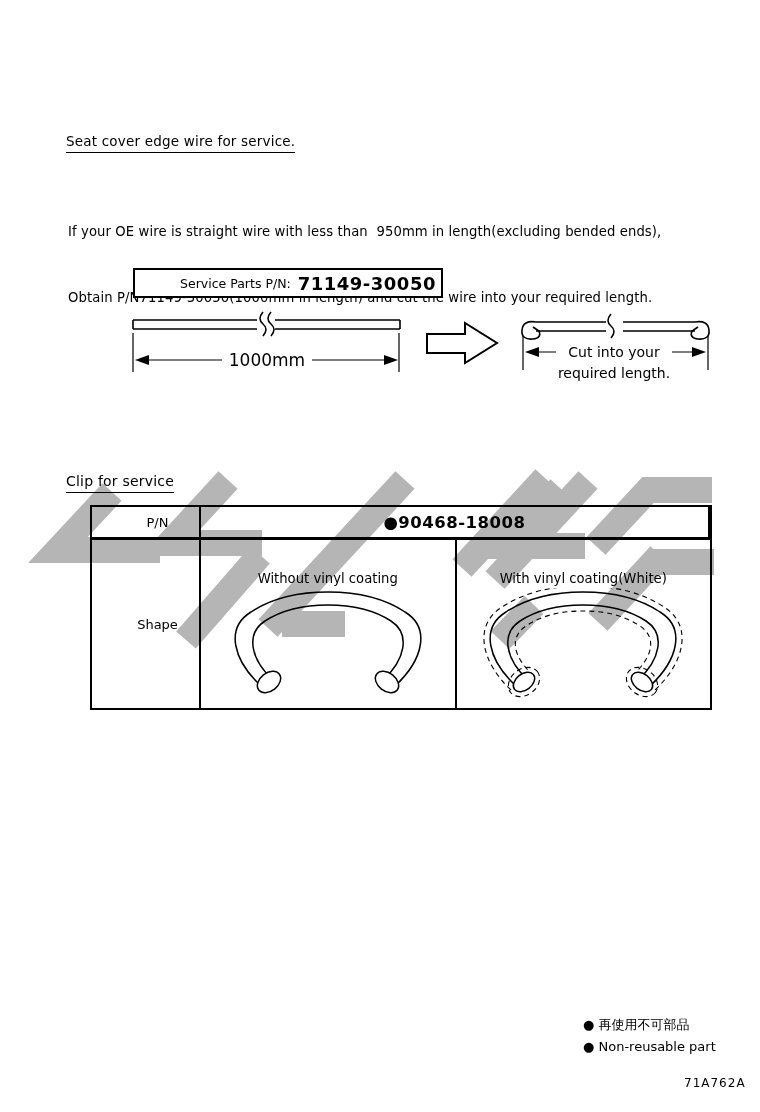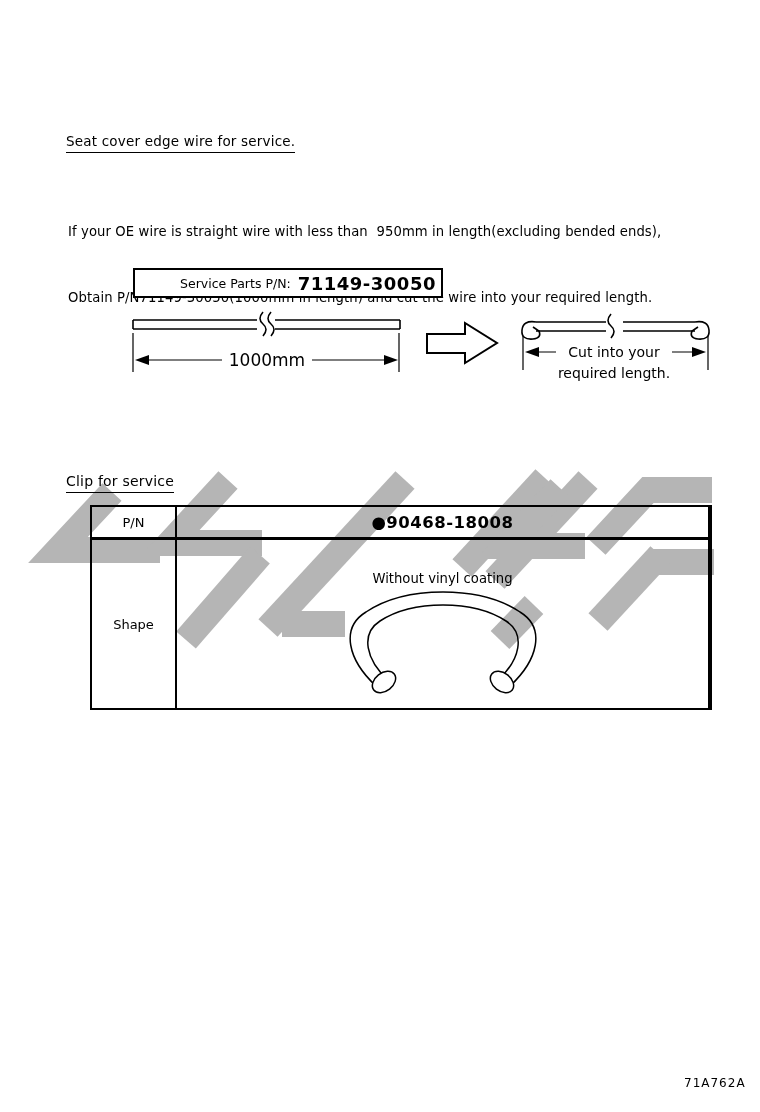--- a/index.html
+++ b/index.html
@@ -53,20 +53,21 @@
   .row-pn {
     display:flex; height:46px;
     border-bottom:3px solid #000;
   }
   .row-shape { display:flex; flex:1; }
   .cell-head {
     width:83px; flex:0 0 83px;
     border-right:2px solid #000;
     display:flex; align-items:center; justify-content:center;
     font-size:13px;
+    padding-left:24px;
   }
   .cell-pn {
     flex:1;
     display:flex; align-items:center; justify-content:center;
     font-size:16.5px; font-weight:bold; letter-spacing:0.5px;
   }
   .cell-pn.mid, .cell-shape.mid { border-right:2px solid #000; }
   .cell-shape {
     flex:1;
     display:flex; flex-direction:column; align-items:center;
@@ -174,19 +175,40 @@
         <svg width="250" height="120" viewBox="0 0 250 120">
           <g stroke="#000" stroke-width="1.5" fill="none">
             <path d="M 58,98 C 30,72 22,40 48,24 C 72,8 100,4 125,4 C 150,4 178,8 202,24 C 228,40 220,72 192,98"></path>
             <path d="M 70,92 C 48,72 42,46 62,33 C 82,20 104,17 125,17 C 146,17 168,20 188,33 C 208,46 202,72 180,92"></path>
             <ellipse cx="66" cy="94" rx="13" ry="9" transform="rotate(-38 66 94)" fill="#fff"></ellipse>
             <ellipse cx="184" cy="94" rx="13" ry="9" transform="rotate(38 184 94)" fill="#fff"></ellipse>
           </g>
         </svg>
       </div>
 
+      <div class="cell-shape">
+        <div class="shape-label">With vinyl coating(White)</div>
+        <svg width="250" height="120" viewBox="0 0 250 120">
+          <g stroke="#000" stroke-width="1.5" fill="none">
+            <path d="M 58,98 C 30,72 22,40 48,24 C 72,8 100,4 125,4 C 150,4 178,8 202,24 C 228,40 220,72 192,98"></path>
+            <path d="M 70,92 C 48,72 42,46 62,33 C 82,20 104,17 125,17 C 146,17 168,20 188,33 C 208,46 202,72 180,92"></path>
+            <g stroke-width="1.1" stroke-dasharray="5,4">
+              <path d="M 53,102 C 23,74 15,37 44,19 C 70,2 99,-2 125,-2 C 151,-2 180,2 206,19 C 235,37 227,74 197,102"></path>
+              <path d="M 76,88 C 56,70 50,50 68,38 C 86,26 106,23 125,23 C 144,23 164,26 182,38 C 200,50 194,70 174,88"></path>
+              <ellipse cx="66" cy="94" rx="17" ry="13" transform="rotate(-38 66 94)"></ellipse>
+              <ellipse cx="184" cy="94" rx="17" ry="13" transform="rotate(38 184 94)"></ellipse>
+            </g>
+            <ellipse cx="66" cy="94" rx="12" ry="8" transform="rotate(-38 66 94)" fill="#fff"></ellipse>
+            <ellipse cx="184" cy="94" rx="12" ry="8" transform="rotate(38 184 94)" fill="#fff"></ellipse>
+          </g>
+        </svg>
+      </div>
     </div>
   </div>
 
+  <div class="abs legend">
+    <div>● 再使用不可部品</div>
+    <div>● Non-reusable part</div>
+  </div>
 
   <div class="abs doc-id">71A762A</div>
 
 </div>
 
 </body></html>

